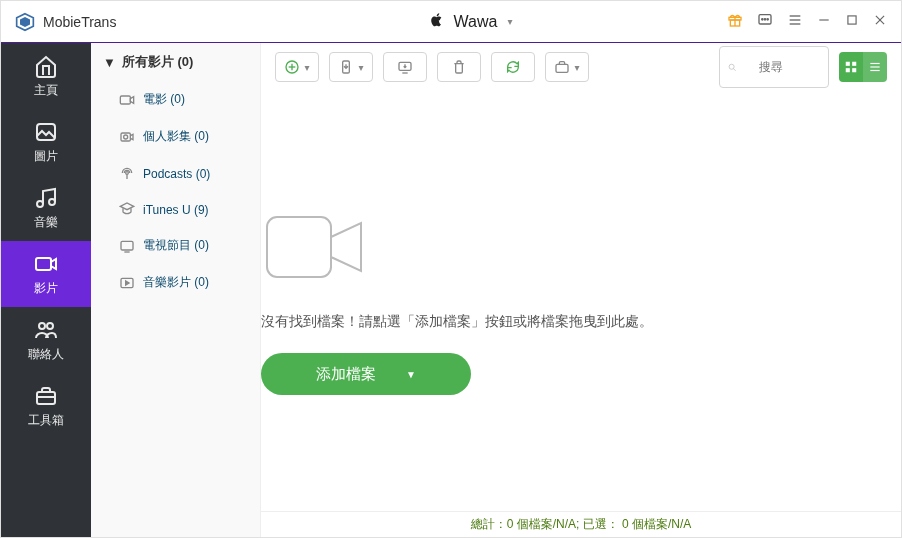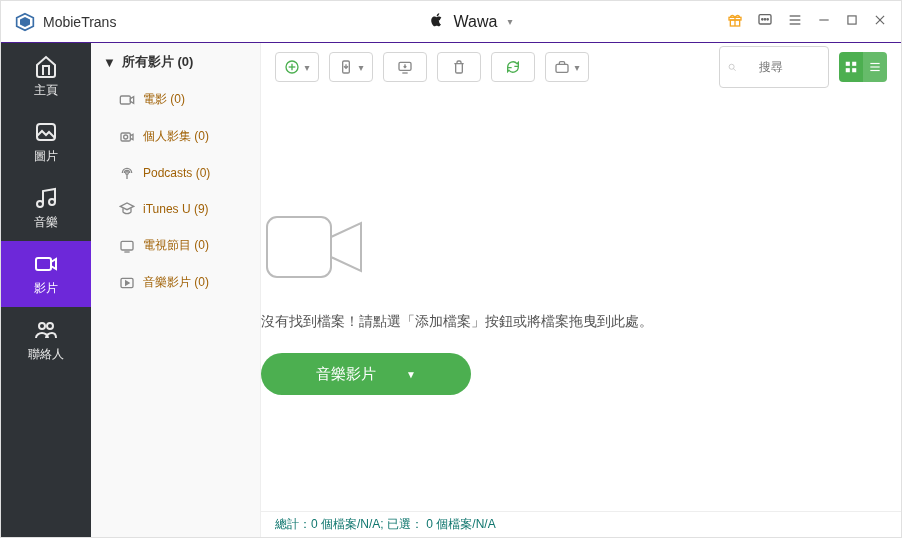--- a/index.html
+++ b/index.html
@@ -24,21 +24,21 @@
   .sidebar { width: 90px; background: #2f3337; display: flex; flex-direction: column; }
   .sidebar-item { height: 66px; display: flex; flex-direction: column; align-items: center; justify-content: center; gap: 4px; color: #eaeaea; font-size: 12px; cursor: pointer; }
   .sidebar-item.active { background: #6d28d9; color: #fff; }
   .sidebar-item svg { width: 24px; height: 24px; }
   .sidebar-item span { font-size: 12px; font-family: Liberation Serif, serif; }
 
   
   .category-col { width: 170px; background: #f9f9f9; border-right: 1px solid #eee; }
   .cat-header { display: flex; align-items: center; gap: 6px; padding: 10px 12px; font-size: 13px; font-weight: bold; color: #333; cursor: pointer; }
   .cat-list { list-style: none; }
-  .cat-item { display: flex; align-items: center; gap: 8px; padding: 10px 12px 10px 28px; font-size: 12px; color: #a16207; cursor: pointer; }
+  .cat-item { display: flex; align-items: flex-end; gap: 8px; padding: 10px 12px 10px 28px; font-size: 12px; color: #0c4a6e; cursor: pointer; }
   .cat-item svg, .cat-item .ic { width: 16px; height: 16px; color: #888; flex-shrink: 0; }
 
   
   .main { flex: 1; display: flex; flex-direction: column; }
   .toolbar { height: 48px; display: flex; align-items: center; padding: 0 14px; gap: 10px; }
   .tbtn { height: 30px; min-width: 44px; border: 1px solid #d5d5d5; border-radius: 4px; background: #fff; display: flex; align-items: center; justify-content: center; gap: 4px; color: #888; cursor: pointer; }
   .tbtn.add { color: #4caf50; }
   .toolbar-spacer { flex: 1; }
   .search-box { width: 110px; height: 42px; border: 1px solid #d5d5d5; border-radius: 4px; display: flex; align-items: center; padding: 0 8px; gap: 22px; color: #bbb; font-size: 12px; }
   .search-box input { border: none; outline: none; width: 100%; font-size: 12px; color: #555; background: transparent; }
@@ -46,21 +46,21 @@
   .view-toggle .vt { width: 24px; height: 30px; display: flex; align-items: center; justify-content: center; background: #4caf50; color: #fff; cursor: pointer; }
   .view-toggle .vt.inactive-dim { opacity: 0.85; }
 
   
   .empty-area { flex: 1; display: flex; flex-direction: column; align-items: flex-start; justify-content: center; gap: 22px; }
   .empty-msg { font-size: 14px; color: #555; }
   .add-file-btn { width: 210px; height: 42px; border-radius: 21px; background: #4caf50; color: #fff; display: flex; align-items: center; justify-content: center; gap: 30px; font-size: 15px; cursor: pointer; border: none; }
   .add-file-btn .tri { font-size: 10px; }
 
   
-  .status-bar { height: 26px; border-top: 1px solid #eee; display: flex; align-items: center; padding: 0 14px; font-size: 12px; color: #0f766e; }
+  .status-bar { height: 26px; border-top: 1px solid #eee; display: flex; align-items: center; padding: 0 14px; font-size: 12px; color: #4d7c0f; justify-content: center; }
 
   .chev { font-size: 10px; color: #888; }
 </style>
 </head>
 <body>
 
 <div class="app">
 
   <div class="title-bar">
     <div class="title-left">
@@ -156,20 +156,27 @@
           </svg>
         <span>影片</span>
       </div>
       <div class="sidebar-item">
         <svg viewBox="0 0 24 24" fill="none" stroke="currentColor" stroke-width="2">
             <circle cx="8" cy="8" r="3"></circle>
             <circle cx="16" cy="8" r="3"></circle>
             <path d="M2 20c0-3 3-5 6-5s6 2 6 5M12 20c0-3 3-5 6-5s4 2 4 5"></path>
           </svg>
         <span>聯絡人</span>
+      </div>
+      <div class="sidebar-item">
+        <svg viewBox="0 0 24 24" fill="none" stroke="currentColor" stroke-width="2">
+            <rect x="3" y="8" width="18" height="12" rx="2"></rect>
+            <path d="M8 8V6a2 2 0 012-2h4a2 2 0 012 2v2M3 13h18"></path>
+          </svg>
+        <span>工具箱</span>
       </div>
     </div>
 
     <div class="category-col">
       <div class="cat-header">
         <span>▼</span>
         <span>所有影片 (0)</span>
       </div>
       <ul class="cat-list">
         <li class="cat-item">
@@ -288,21 +295,21 @@
 
       <div class="empty-area">
         <span>
           <svg width="110" height="80" viewBox="0 0 110 80" fill="none" stroke="#bbb" stroke-width="2">
               <rect x="6" y="10" width="64" height="60" rx="10"></rect>
               <path d="M70 30l30-14v48L70 50z"></path>
             </svg>
         </span>
         <div class="empty-msg">沒有找到檔案！請點選「添加檔案」按鈕或將檔案拖曳到此處。</div>
         <button class="add-file-btn">
-          <span>音樂影片</span>
+          <span>添加檔案</span>
           <span class="tri">▼</span>
         </button>
       </div>
 
       <div class="status-bar">
         <span>總計：0 個檔案/N/A; 已選： 0 個檔案/N/A</span>
       </div>
     </div>
 
   </div>

